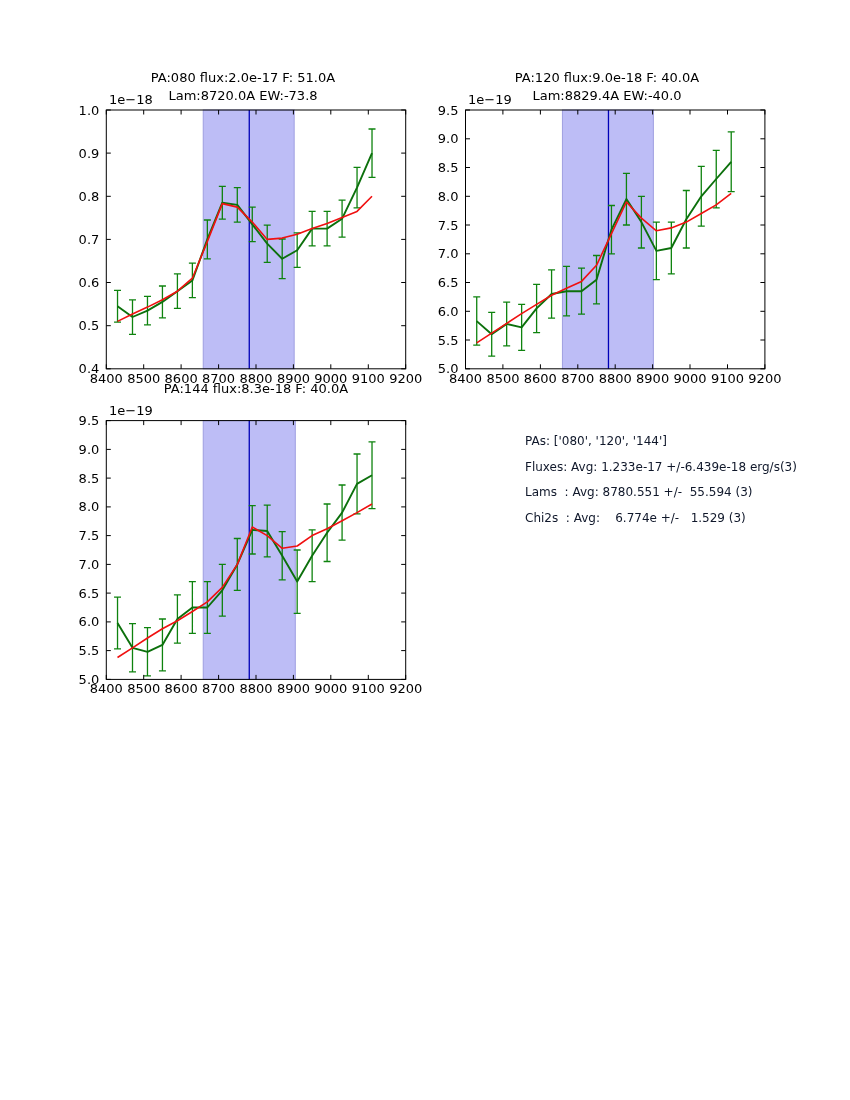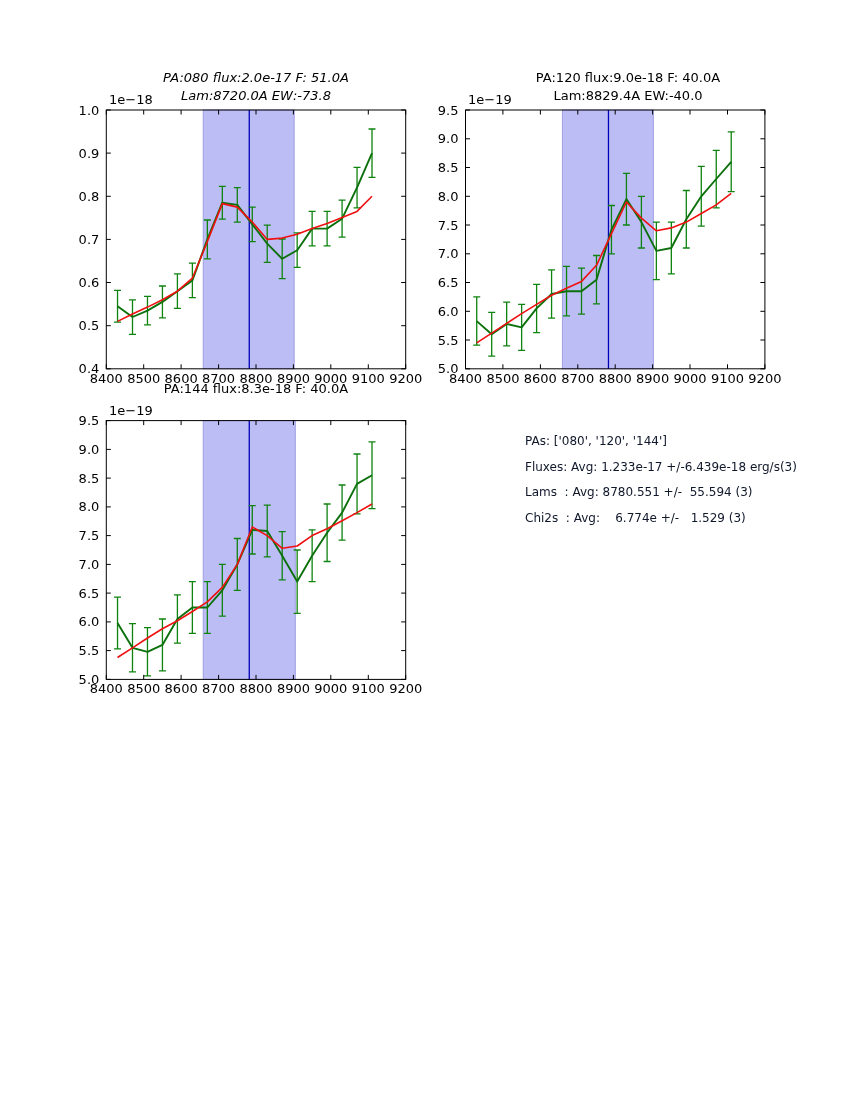--- a/index.html
+++ b/index.html
@@ -1,21 +1,21 @@
 <!DOCTYPE html>
 <html><head>
 <meta charset="utf-8">
 <style>
   html,body{margin:0;padding:0;background:#ffffff;}
   .figure{position:relative;width:850px;height:1100px;background:#ffffff;overflow:hidden;
           font-family:"DejaVu Sans","Liberation Sans",sans-serif;color:#000;}
   .plots-svg{position:absolute;left:0;top:0;}
   .plot-title{position:absolute;text-align:center;font-size:13px;line-height:18px;color:#000;}
-  .title-0{left:106px;top:69px;width:300px;font-style:italic;}
-  .title-1{left:478px;top:69px;width:300px;}
+  .title-0{left:93px;top:69px;width:300px;}
+  .title-1{left:457px;top:69px;width:300px;}
   .title-2{left:106px;top:380px;width:300px;text-align:center;}
   .offset-label{position:absolute;font-size:13px;line-height:14px;color:#000;}
   .offset-0{left:109px;top:93px;}
   .offset-1{left:468px;top:93px;}
   .offset-2{left:109px;top:404px;}
   .stats{position:absolute;left:525px;top:429px;}
   .stat-line{font-size:12px;line-height:25.7px;white-space:pre;color:#0f172a;}
 </style>
 </head>
 <body>

